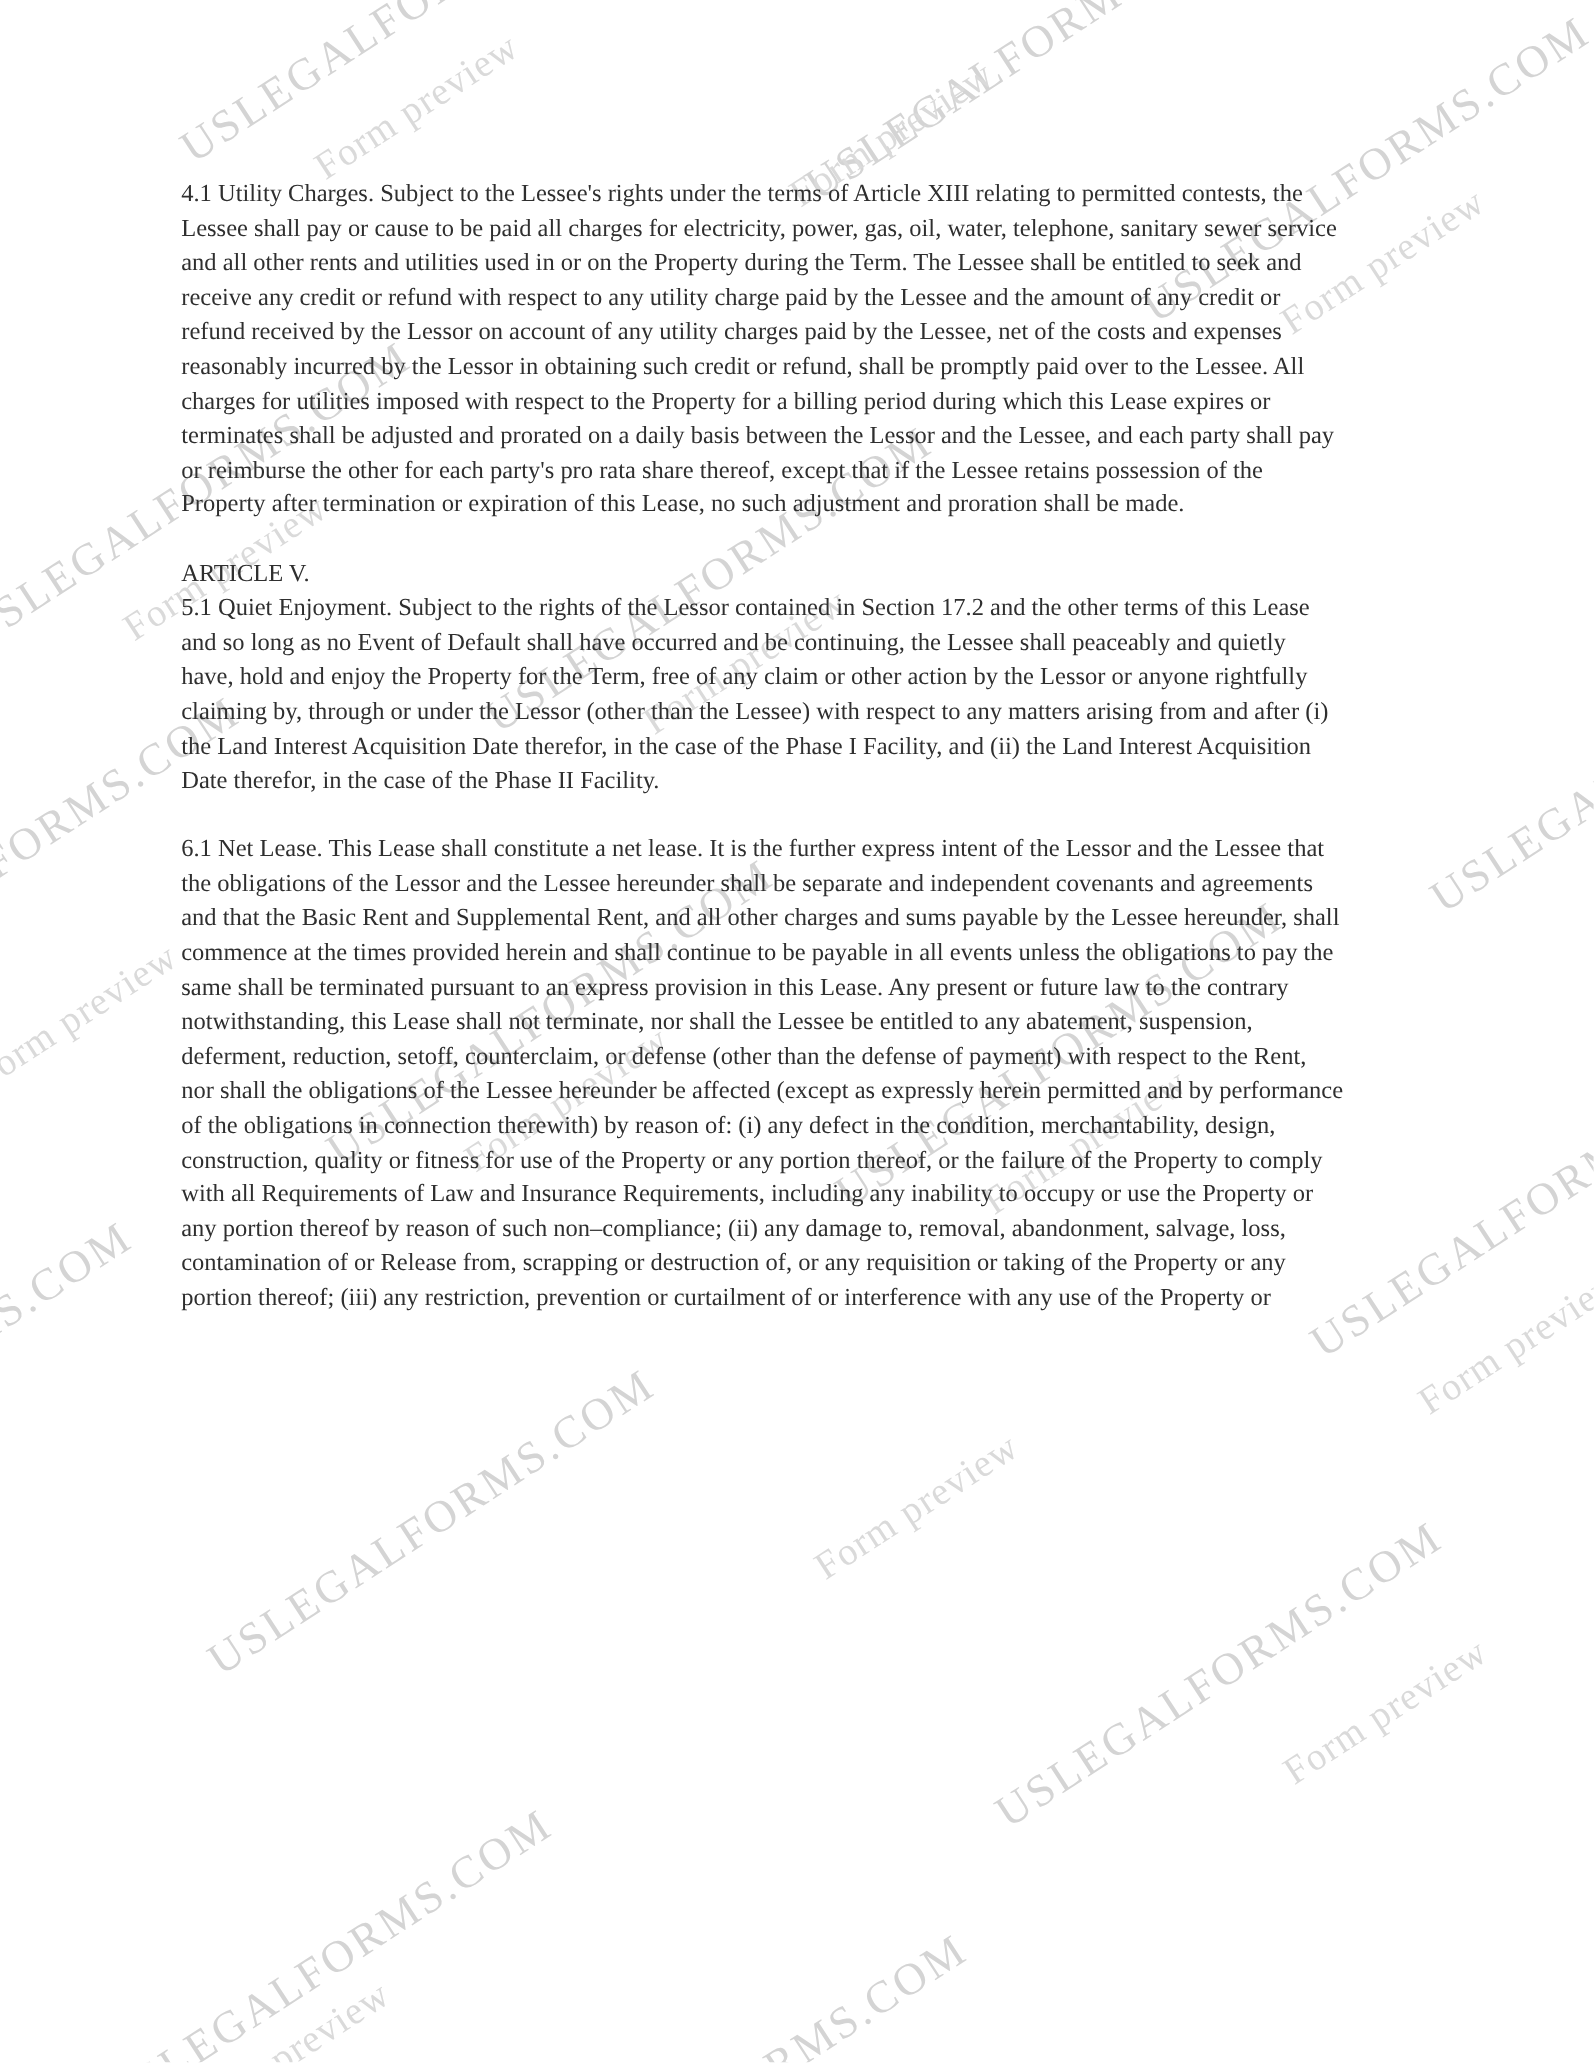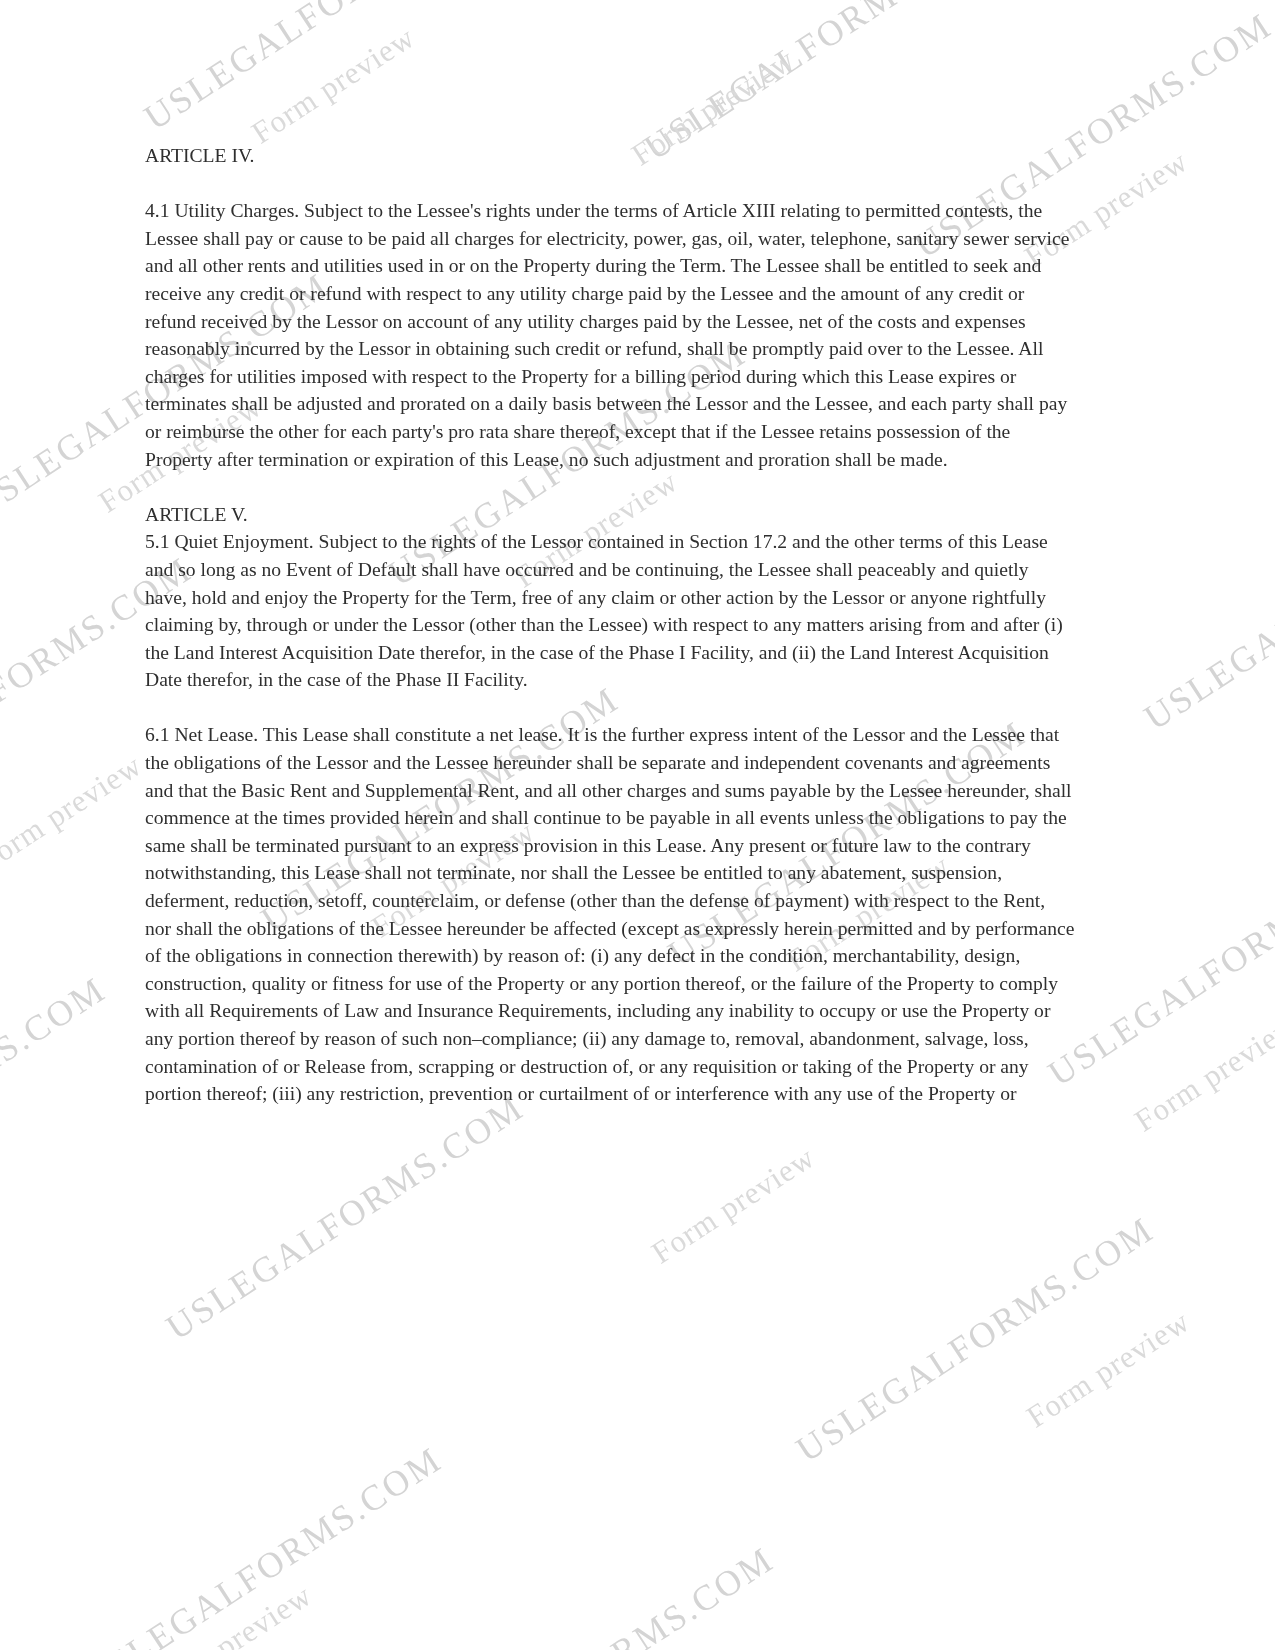--- a/index.html
+++ b/index.html
@@ -69,20 +69,19 @@
     <div class="wm wm-preview" style="left:-18px;top:846px">Form preview</div>
     <div class="wm wm-preview" style="left:375px;top:912px">Form preview</div>
     <div class="wm wm-preview" style="left:790px;top:946px">Form preview</div>
     <div class="wm wm-preview" style="left:1138px;top:1106px">Form preview</div>
     <div class="wm wm-preview" style="left:655px;top:1238px">Form preview</div>
     <div class="wm wm-preview" style="left:1030px;top:1402px">Form preview</div>
     <div class="wm wm-preview" style="left:152px;top:1676px">Form preview</div>
   </div>
 
   <div class="content">
-    <p class="para">ARTICLE IV.</p>
     <p class="para">4.1 Utility Charges. Subject to the Lessee's rights under the terms of Article XIII relating to permitted contests, the Lessee shall pay or cause to be paid all charges for electricity, power, gas, oil, water, telephone, sanitary sewer service and all other rents and utilities used in or on the Property during the Term. The Lessee shall be entitled to seek and receive any credit or refund with respect to any utility charge paid by the Lessee and the amount of any credit or refund received by the Lessor on account of any utility charges paid by the Lessee, net of the costs and expenses reasonably incurred by the Lessor in obtaining such credit or refund, shall be promptly paid over to the Lessee. All charges for utilities imposed with respect to the Property for a billing period during which this Lease expires or terminates shall be adjusted and prorated on a daily basis between the Lessor and the Lessee, and each party shall pay or reimburse the other for each party's pro rata share thereof, except that if the Lessee retains possession of the Property after termination or expiration of this Lease, no such adjustment and proration shall be made.</p>
     <p class="para para-tight">ARTICLE V.</p>
     <p class="para">5.1 Quiet Enjoyment. Subject to the rights of the Lessor contained in Section 17.2 and the other terms of this Lease and so long as no Event of Default shall have occurred and be continuing, the Lessee shall peaceably and quietly have, hold and enjoy the Property for the Term, free of any claim or other action by the Lessor or anyone rightfully claiming by, through or under the Lessor (other than the Lessee) with respect to any matters arising from and after (i) the Land Interest Acquisition Date therefor, in the case of the Phase I Facility, and (ii) the Land Interest Acquisition Date therefor, in the case of the Phase II Facility.</p>
     <p class="para">6.1 Net Lease. This Lease shall constitute a net lease. It is the further express intent of the Lessor and the Lessee that the obligations of the Lessor and the Lessee hereunder shall be separate and independent covenants and agreements and that the Basic Rent and Supplemental Rent, and all other charges and sums payable by the Lessee hereunder, shall commence at the times provided herein and shall continue to be payable in all events unless the obligations to pay the same shall be terminated pursuant to an express provision in this Lease. Any present or future law to the contrary notwithstanding, this Lease shall not terminate, nor shall the Lessee be entitled to any abatement, suspension, deferment, reduction, setoff, counterclaim, or defense (other than the defense of payment) with respect to the Rent, nor shall the obligations of the Lessee hereunder be affected (except as expressly herein permitted and by performance of the obligations in connection therewith) by reason of: (i) any defect in the condition, merchantability, design, construction, quality or fitness for use of the Property or any portion thereof, or the failure of the Property to comply with all Requirements of Law and Insurance Requirements, including any inability to occupy or use the Property or any portion thereof by reason of such non–compliance; (ii) any damage to, removal, abandonment, salvage, loss, contamination of or Release from, scrapping or destruction of, or any requisition or taking of the Property or any portion thereof; (iii) any restriction, prevention or curtailment of or interference with any use of the Property or</p>
   </div>
 
 </div>
 
 </body></html>

